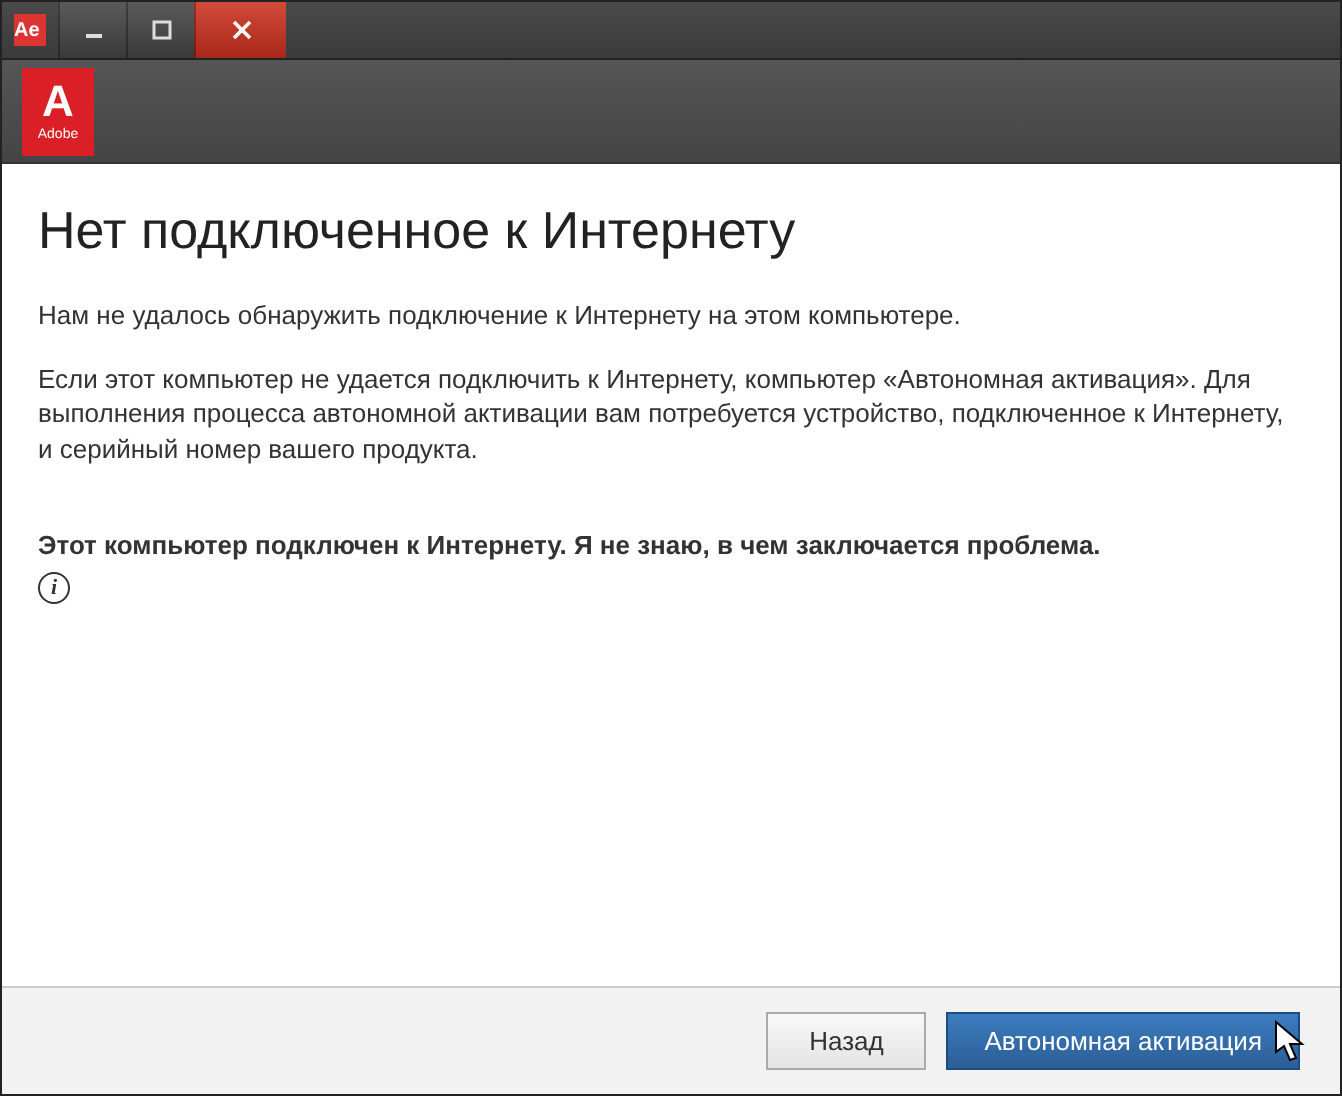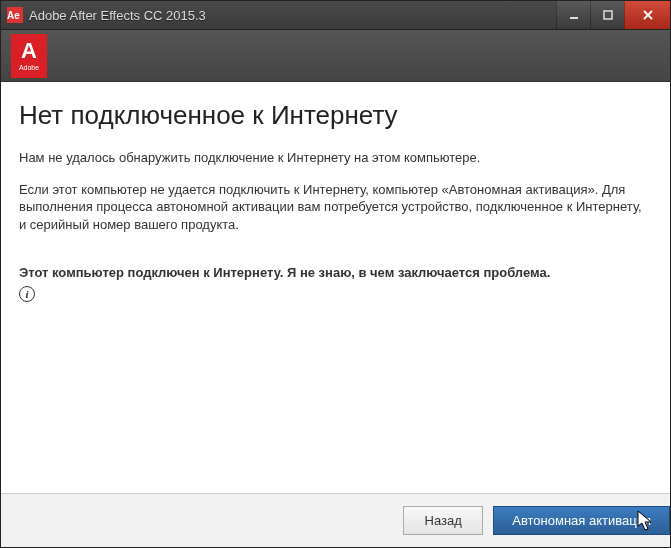--- a/index.html
+++ b/index.html
@@ -134,21 +134,21 @@
       font-weight: bold;
     }
 
     .footer {
       height: 54px;
       border-top: 1px solid #ccc;
       background: #f2f2f2;
       display: flex;
       align-items: center;
       justify-content: flex-end;
-      padding-right: 0;
+      padding-right: 20px;
       gap: 10px;
     }
 
     .btn {
       padding: 6px 18px;
       font-size: 13px;
       border: 1px solid #aaa;
       background: linear-gradient(#f8f8f8, #e4e4e4);
       color: #333;
       cursor: pointer;
@@ -170,21 +170,20 @@
   </style>
 </head>
 <body>
 
 <div class="window">
 
   <div class="titlebar">
     <div class="titlebar-icon">
       <span>Ae</span>
     </div>
-    <div class="titlebar-text">Adobe After Effects CC 2015.3</div>
     <div class="window-controls">
       <div class="win-btn">
         <svg viewBox="0 0 12 12">
             <line x1="2" y1="9" x2="10" y2="9" stroke="#ddd" stroke-width="2"></line>
           </svg>
       </div>
       <div class="win-btn">
         <svg viewBox="0 0 12 12">
             <rect x="2" y="2" width="8" height="8" fill="none" stroke="#ddd" stroke-width="1.5"></rect>
           </svg>

